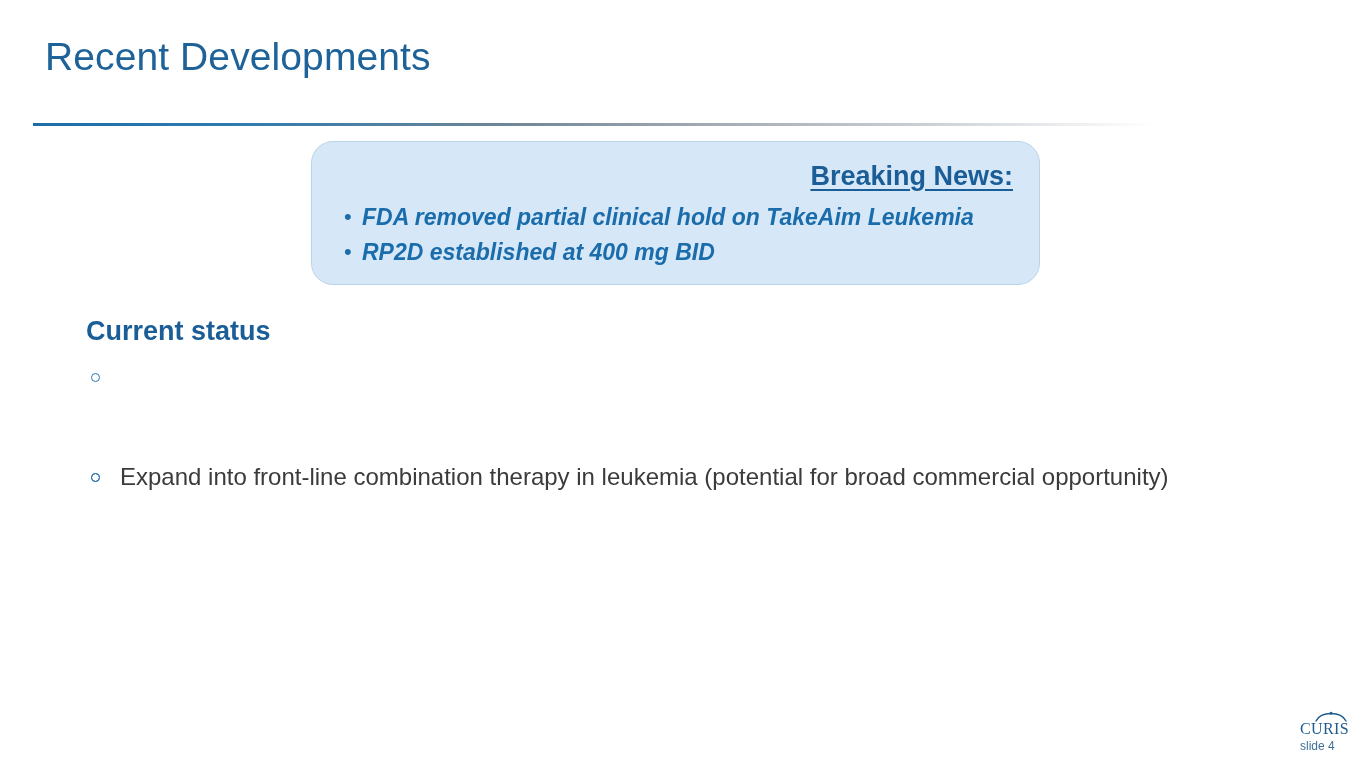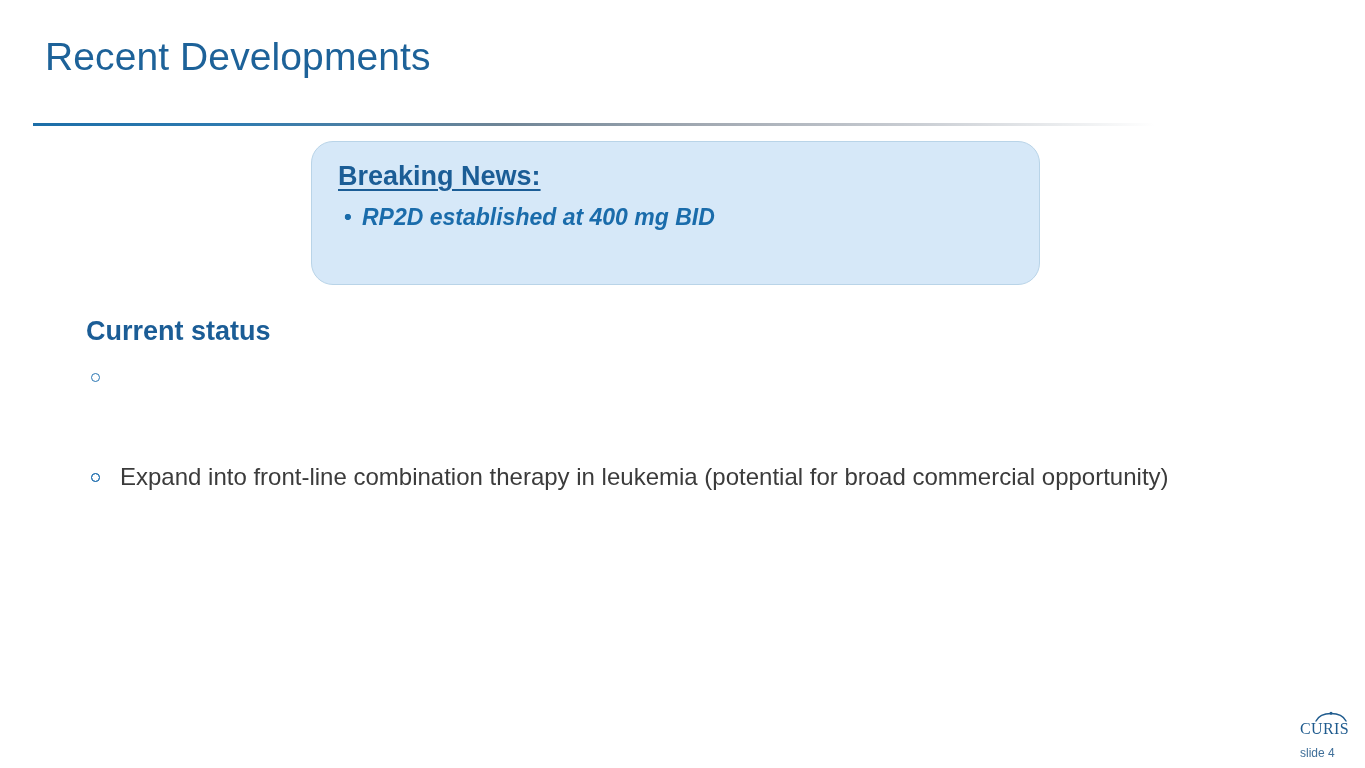--- a/index.html
+++ b/index.html
@@ -56,21 +56,21 @@
     top: 141px;
     width: 729px;
     height: 144px;
     box-sizing: border-box;
     background: #d6e8f8;
     border: 1px solid #b9d4e8;
     border-radius: 22px;
     padding: 18px 26px 14px 26px;
   }
   .callout-heading {
-    text-align: left;
+    text-align: right;
     font-family: "Liberation Sans", sans-serif;
     font-size: 27px;
     font-weight: bold;
     color: #1b5d96;
     text-decoration: underline;
     text-underline-offset: 4px;
     line-height: 1.25;
     margin-bottom: 6px;
   }
   .callout-list {
@@ -163,36 +163,37 @@
     font-weight: 400;
     letter-spacing: 0.4px;
     color: #1f5b8e;
     line-height: 1.05;
   }
   .logo-slide {
     font-family: "Liberation Sans", sans-serif;
     font-size: 12px;
     color: #3f6f99;
     line-height: 1.3;
-    margin-top: 8px;
+    margin-top: 1px;
   }
 </style>
 </head>
 <body>
 
 <div class="slide">
 
   <div class="slide-title">Recent Developments</div>
   <div class="title-rule"></div>
 
   <div class="callout">
     <div class="callout-heading">Breaking News:</div>
     <ul class="callout-list">
       <li>
         <span class="dot">•</span>
+        <span>FDA removed partial clinical hold on TakeAim Leukemia</span>
       </li>
       <li>
         <span class="dot">•</span>
         <span>RP2D established at 400 mg BID</span>
       </li>
     </ul>
   </div>
 
   <div class="section section-current">
     <div class="section-heading">Current status</div>

